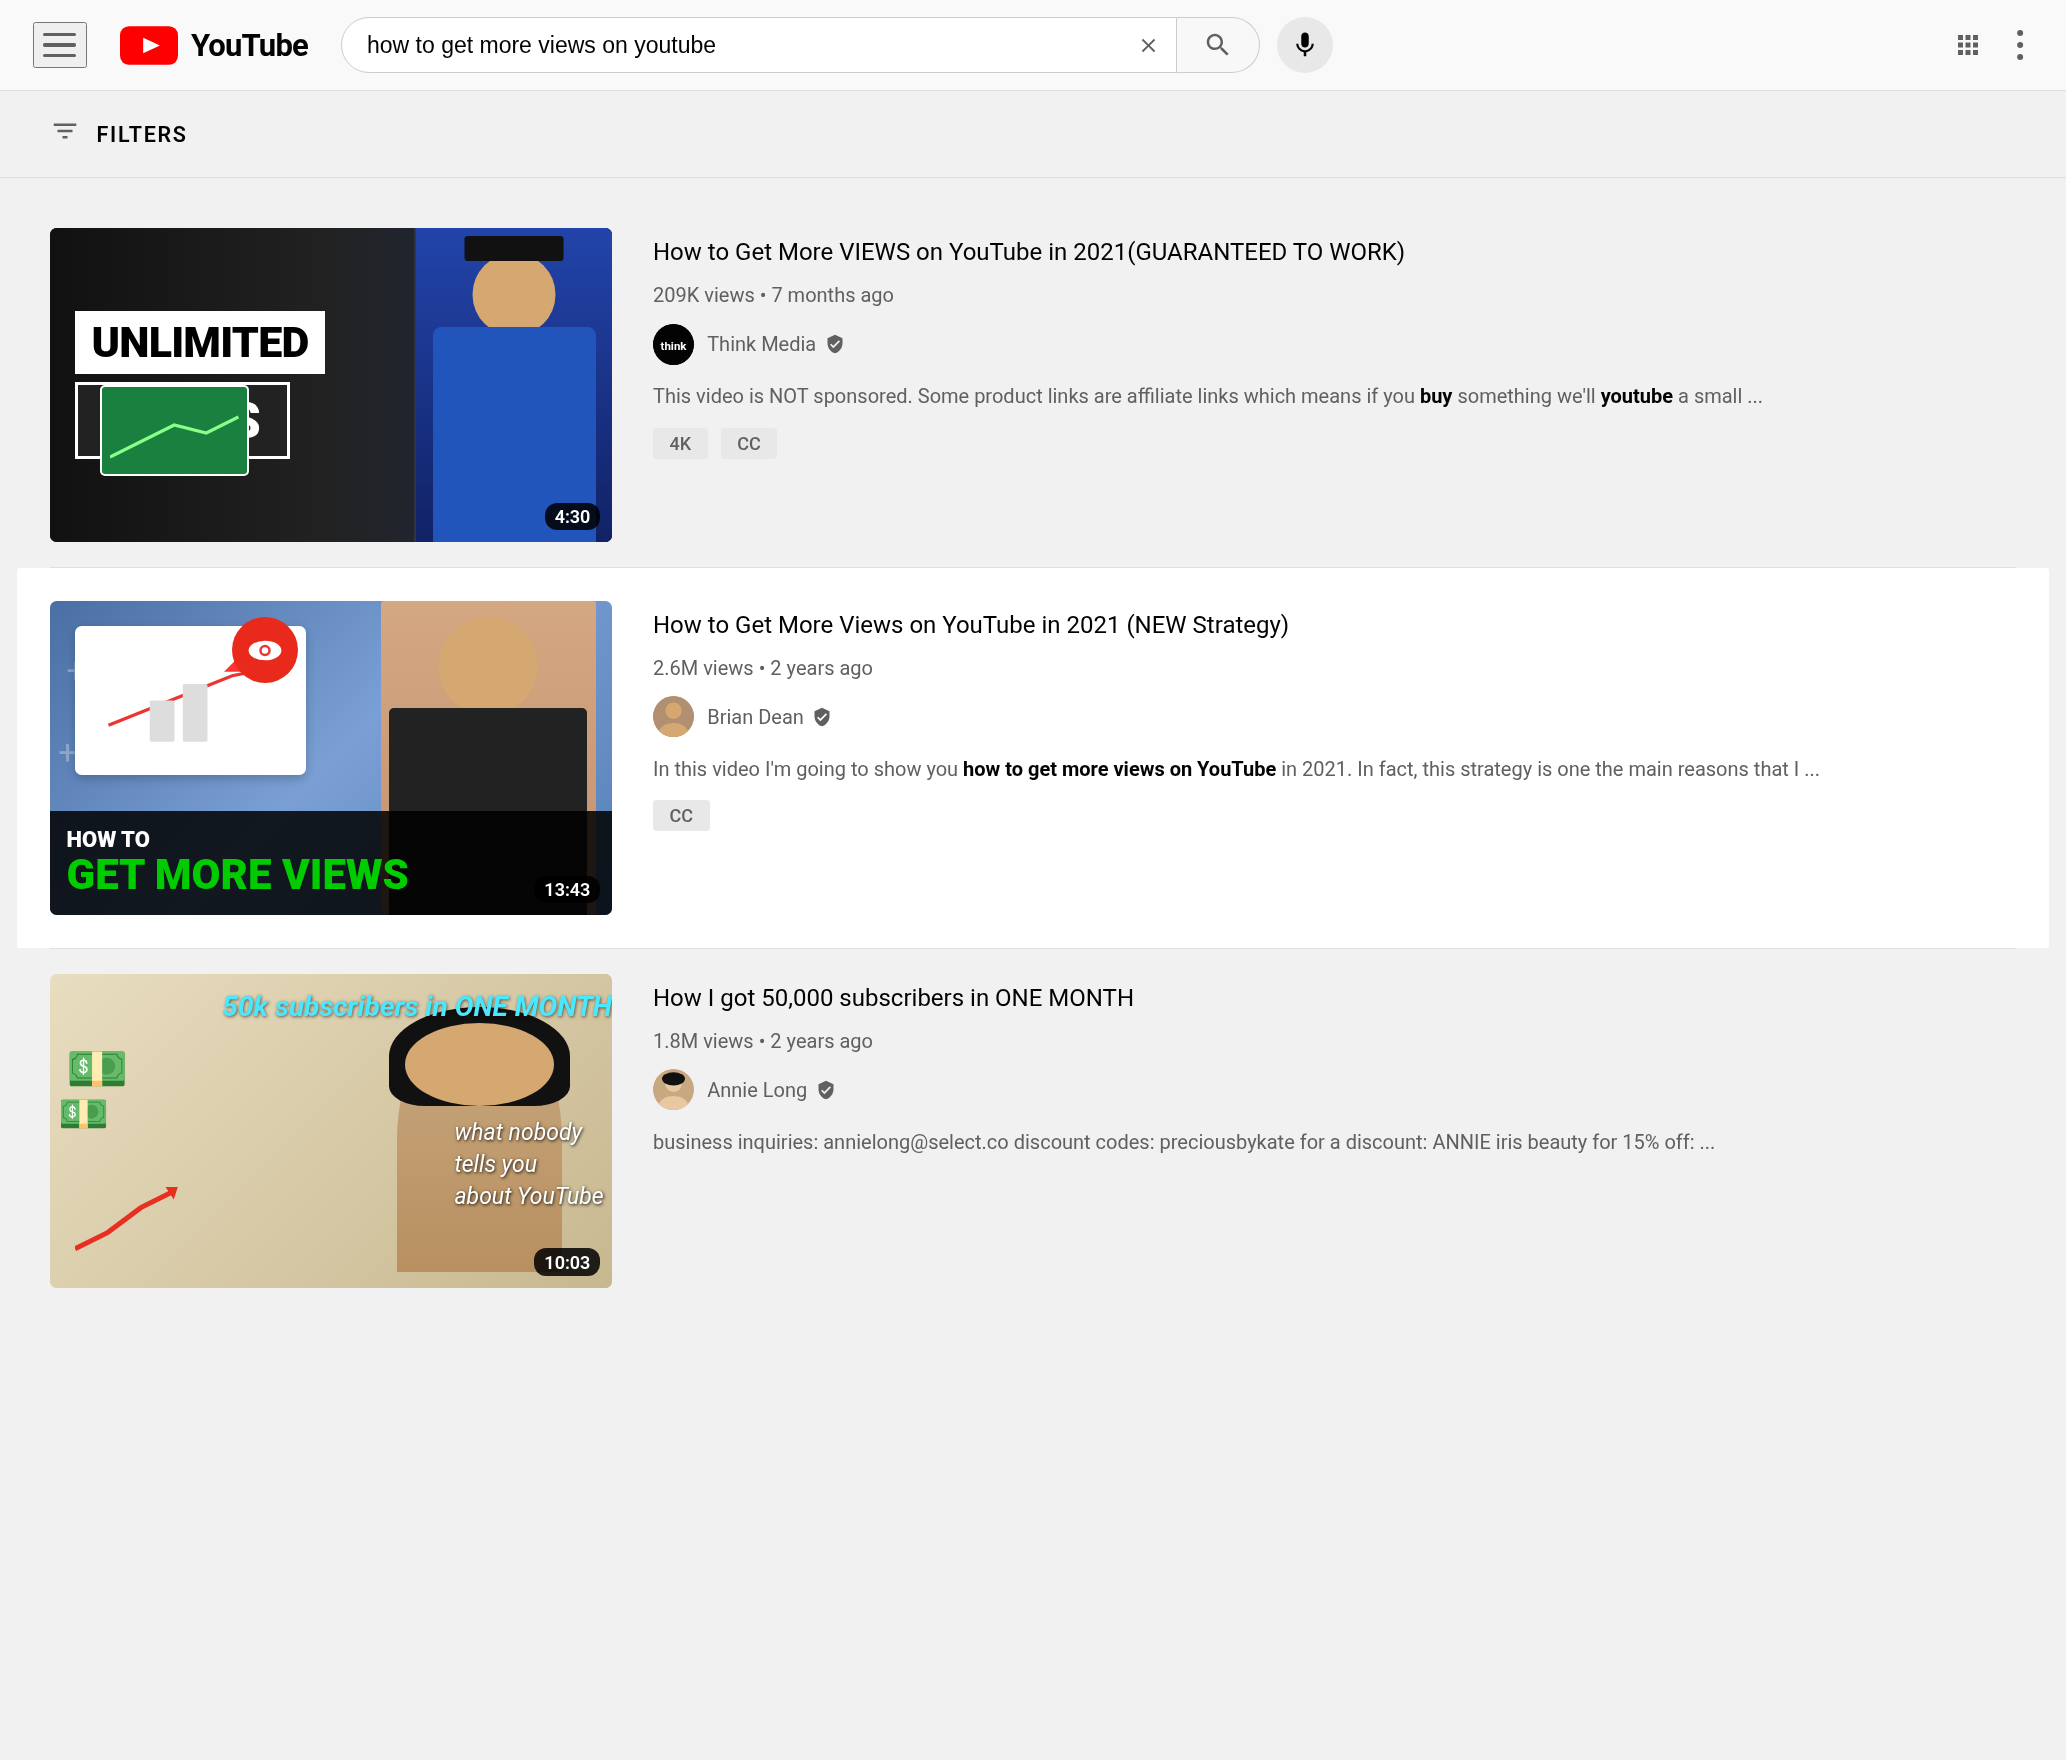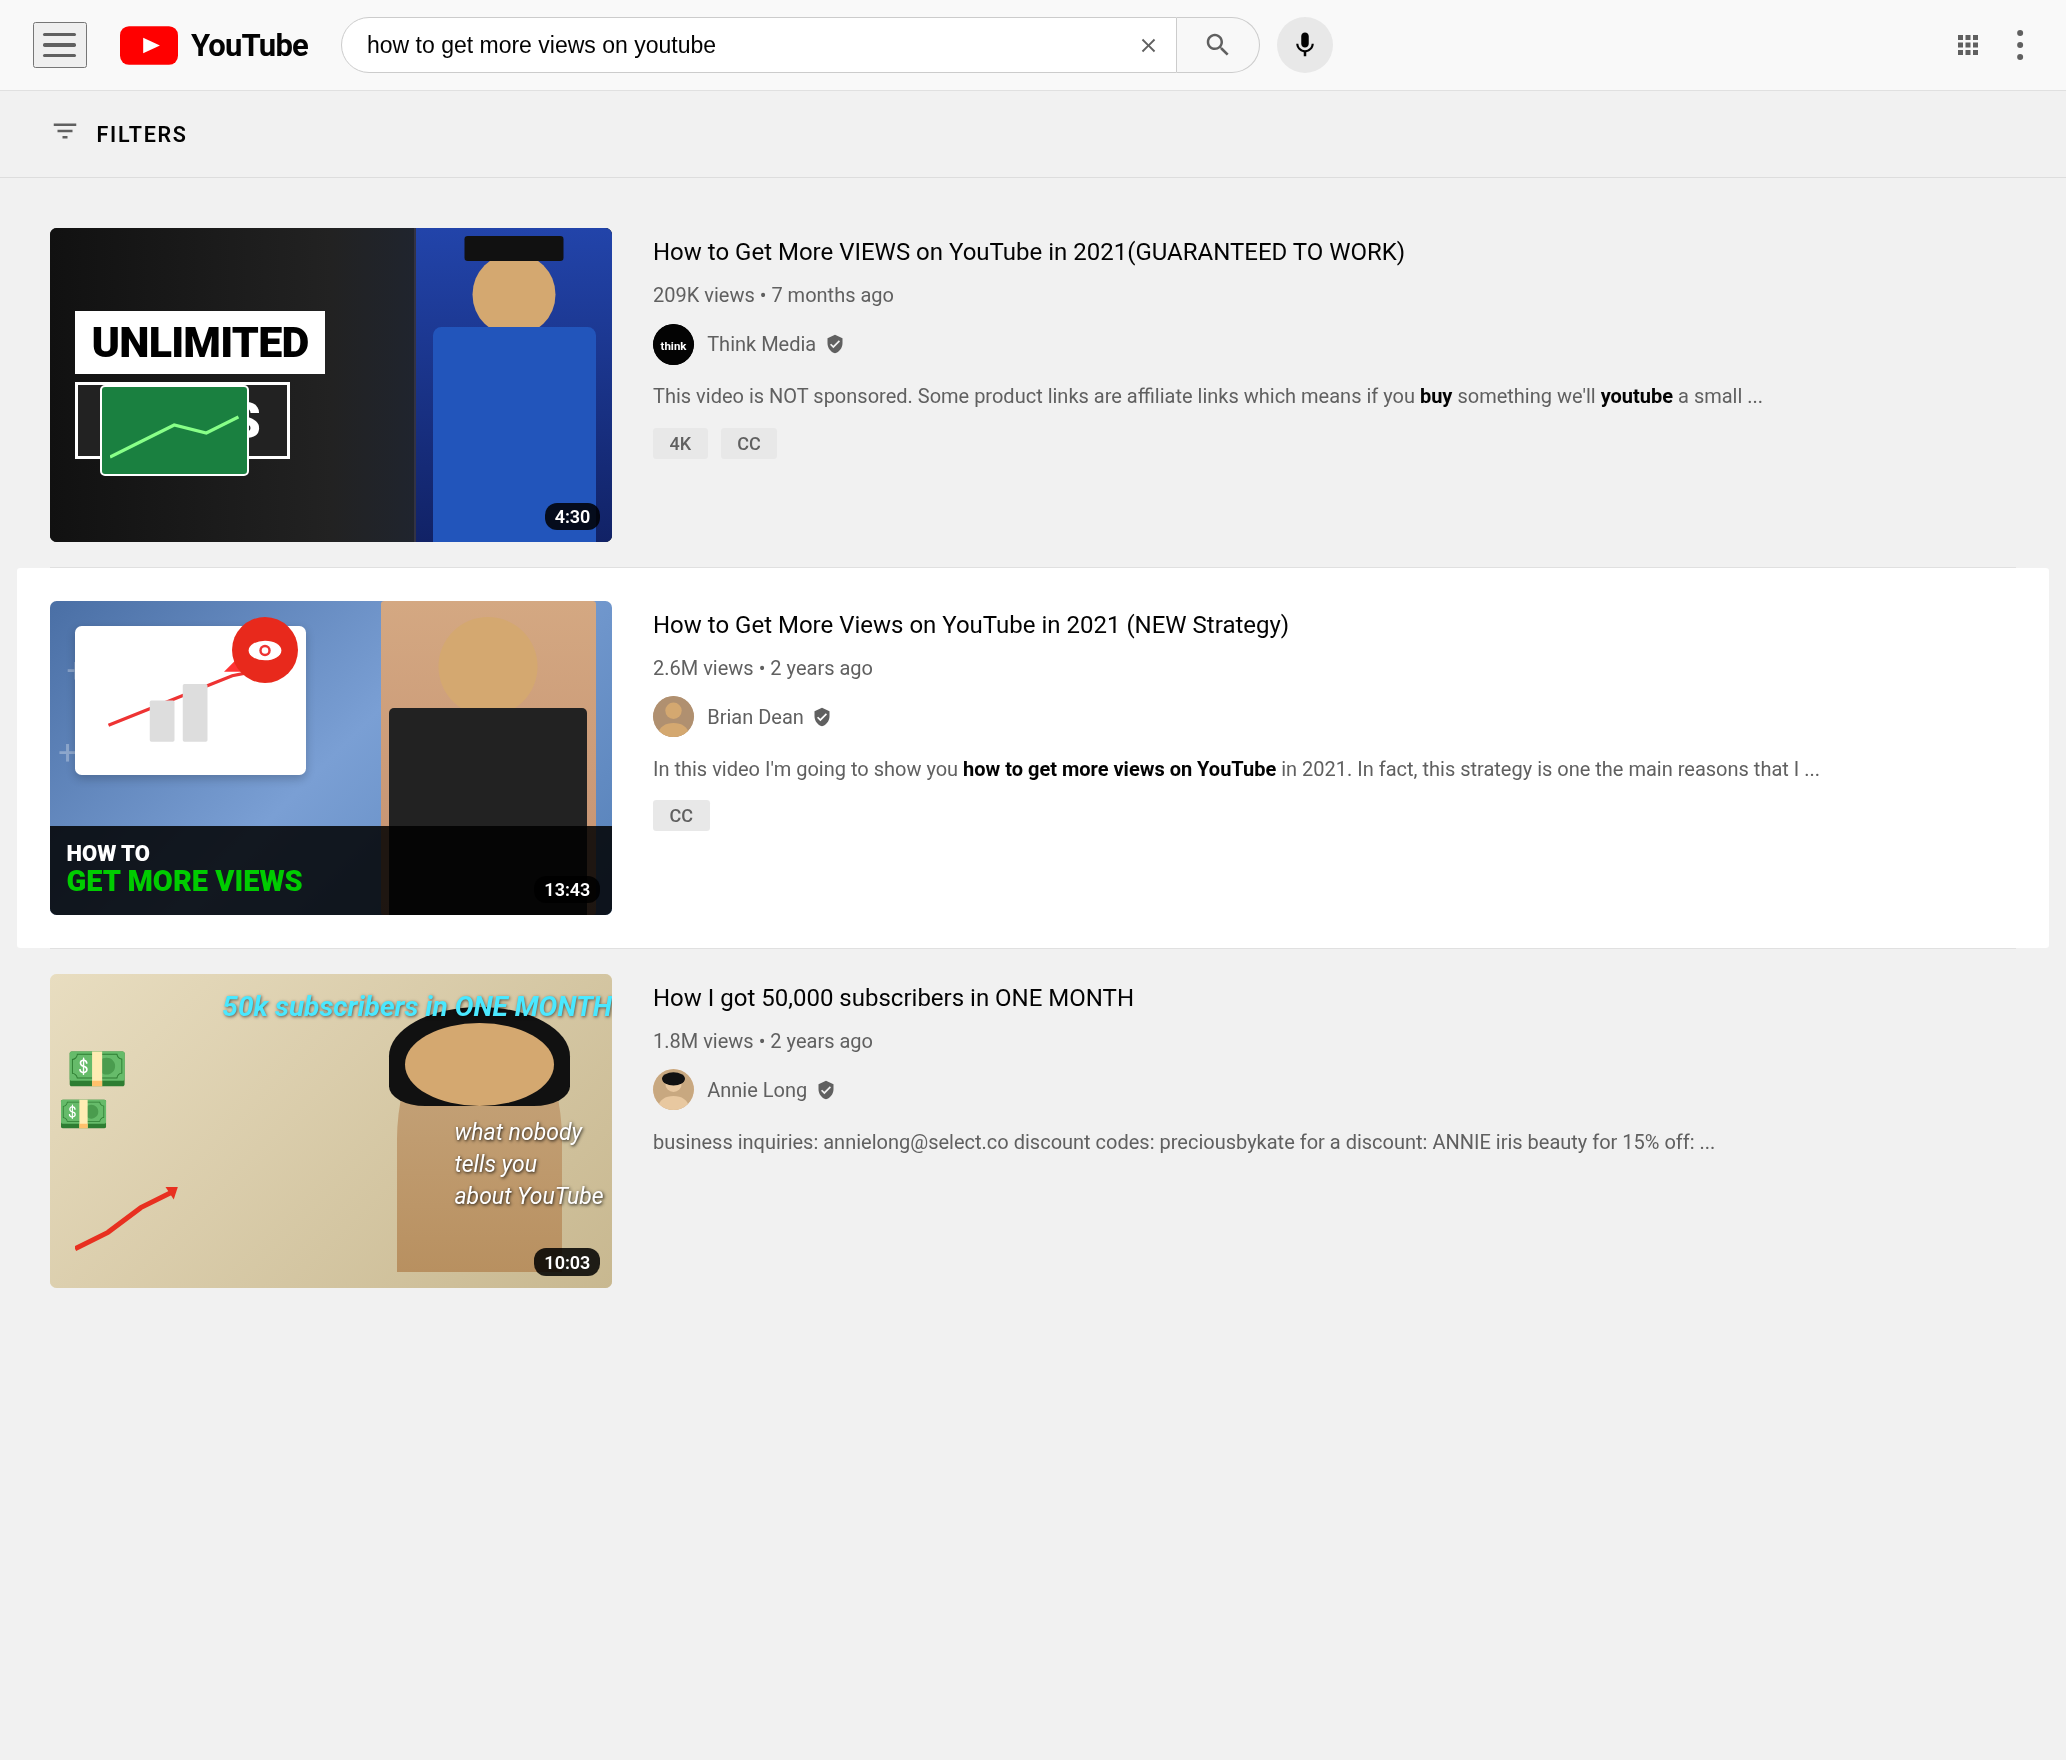--- a/index.html
+++ b/index.html
@@ -275,21 +275,21 @@
       padding: 16.5px 16.5px;
     }
     .thumb-howto {
       color: #fff;
       font-size: 22px;
       font-weight: 900;
       line-height: 1.1;
     }
     .thumb-getmore {
       color: #00cc00;
-      font-size: 29px;
+      font-size: 42px;
       font-weight: 900;
       line-height: 1.1;
     }
     .thumb-2-person {
       position: absolute;
       right: 16.5px;
       top: 0;
       bottom: 0;
       width: 215px;
       background: linear-gradient(to bottom, #d4a882, #c49070);

